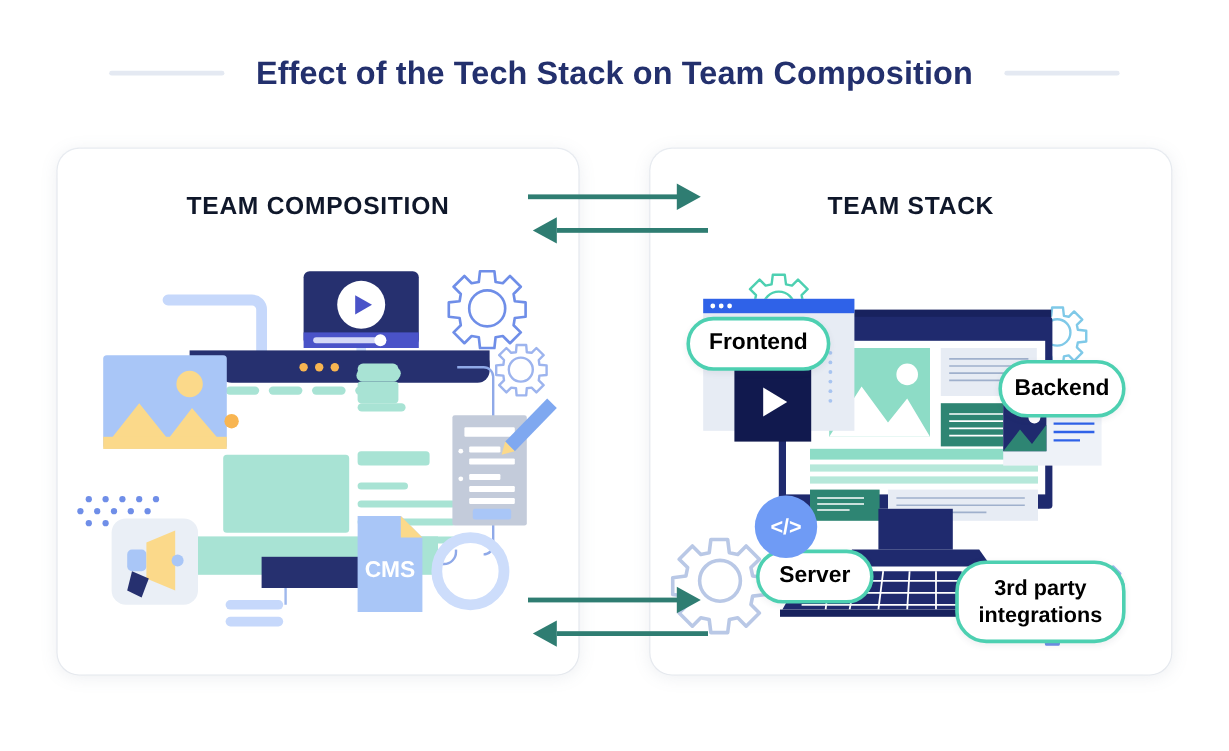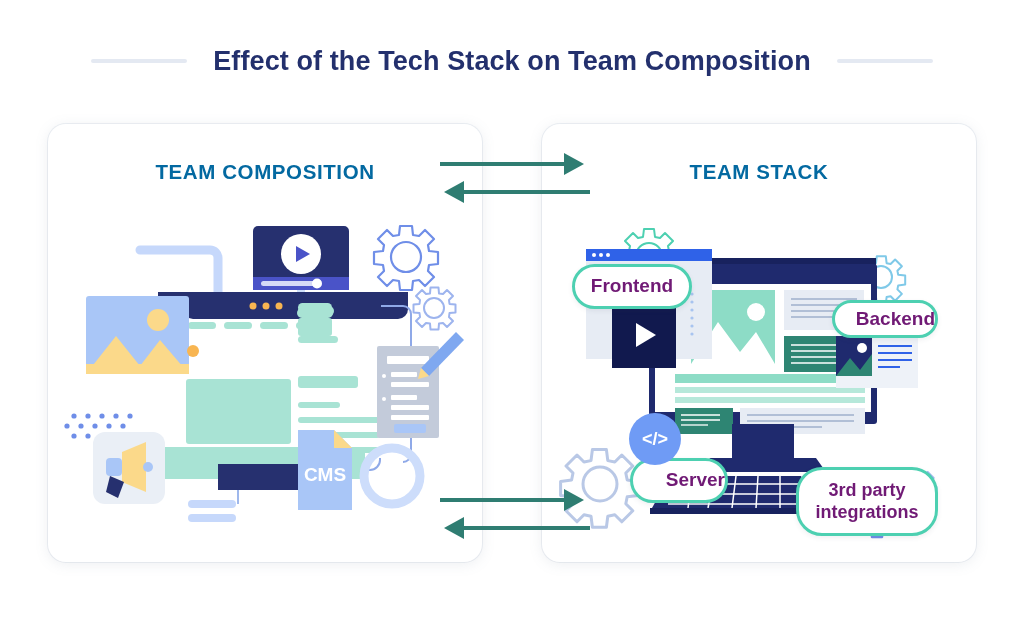--- a/index.html
+++ b/index.html
@@ -54,21 +54,21 @@
   .panel-right { left: 542px; }
 
   .panel-title {
     position: absolute;
     top: 36px;
     left: 0;
     width: 100%;
     text-align: center;
     font-size: 20.5px;
     font-weight: bold;
-    color: #0369a1;
+    color: #0f172a;
     letter-spacing: 0.6px;
   }
 
   
   .arrow-pair { position: absolute; width: 150px; height: 46px; }
   .arrow-pair.top    { left: 440px; top: 148px; }
   .arrow-pair.bottom { left: 440px; top: 484px; }
 
   .arrow-line {
     position: absolute;
@@ -93,33 +93,33 @@
     top: 33px; left: 4px;
     border-right: 20px solid #2f7d72;
   }
 
   
   .pill {
     position: absolute;
     background: #ffffff;
     border: 3px solid #4dd0b1;
     border-radius: 26px;
-    color: #701a75;
+    color: #000000;
     font-weight: bold;
     display: flex;
     align-items: center;
     justify-content: center;
     text-align: center;
     line-height: 1.18;
     z-index: 30;
     box-shadow: 0 2px 5px rgba(60,70,90,0.08);
   }
   .pill-frontend { left: 572px; top: 264px; width: 120px; height: 45px; font-size: 19px; }
-  .pill-backend  { left: 832px; top: 300px; width: 106px; height: 38px; font-size: 19px; justify-content: flex-end; }
-  .pill-server   { left: 630px; top: 458px; width: 98px;  height: 45px; font-size: 19px; justify-content: flex-end; }
+  .pill-backend  { left: 832px; top: 300px; width: 106px; height: 48px; font-size: 19px; }
+  .pill-server   { left: 630px; top: 458px; width: 98px;  height: 45px; font-size: 19px; }
   .pill-3rd      { left: 796px; top: 421px; width: 142px; height: 69px; font-size: 18px; padding: 0 6px; margin-top: 46px; }
 
   .code-badge {
     position: absolute;
     left: 629px; top: 413px;
     width: 52px; height: 52px;
     border-radius: 50%;
     background: #6f9bf5;
     color: #ffffff;
     font-size: 18px;

